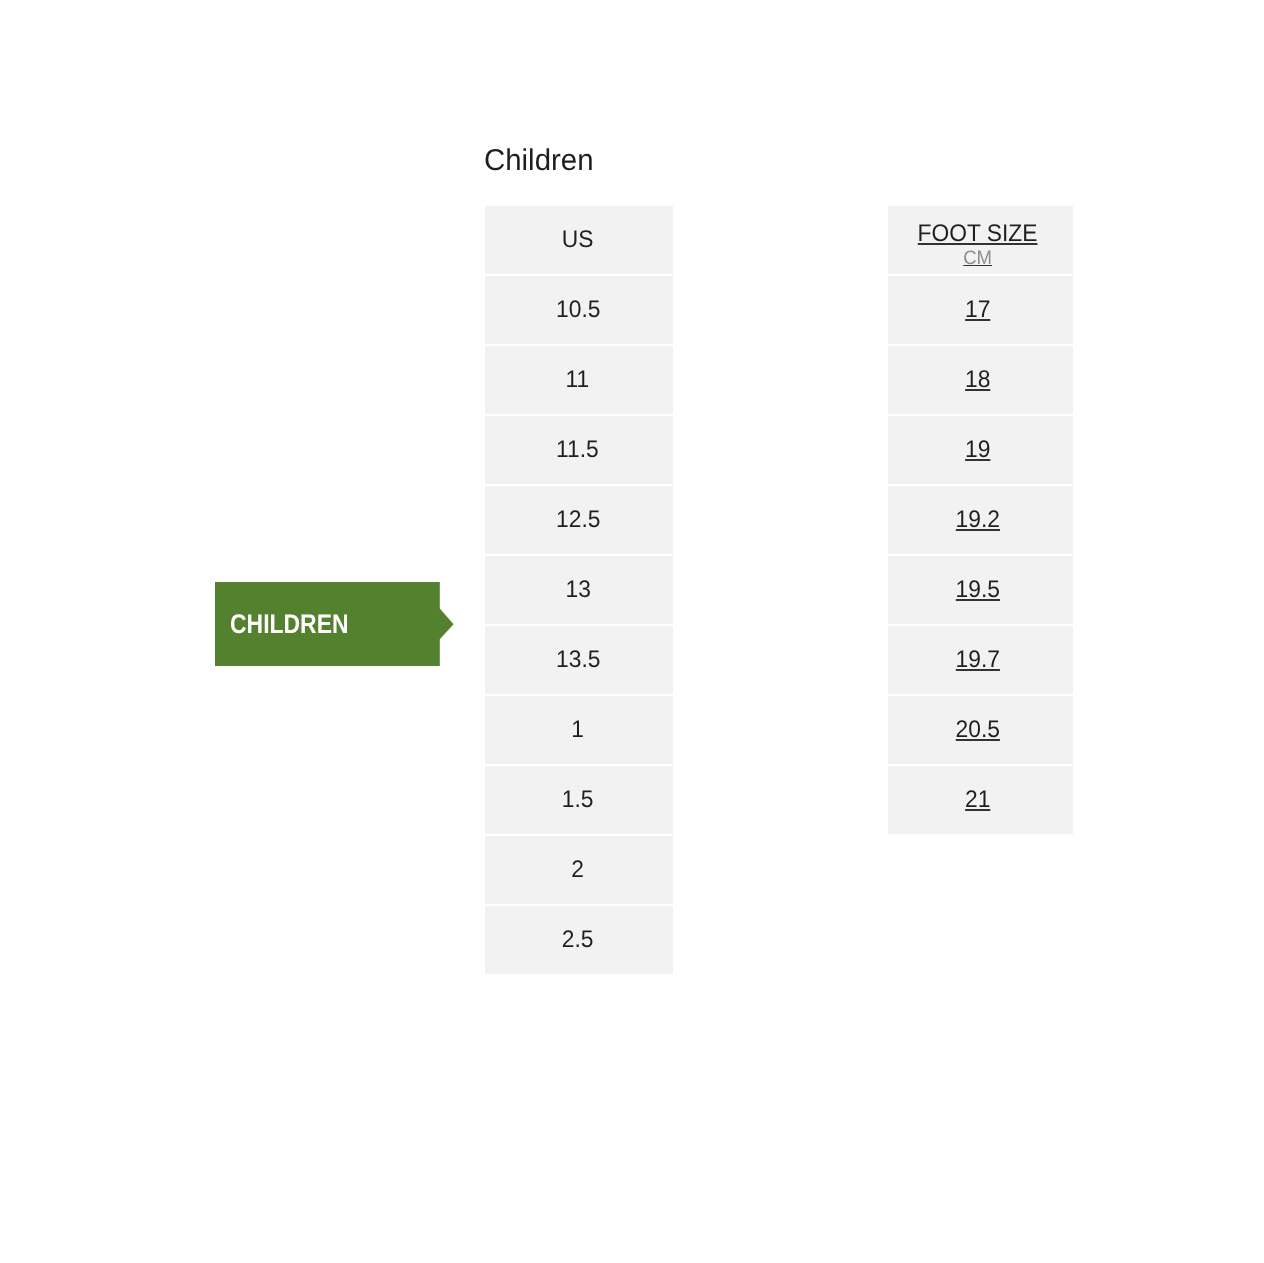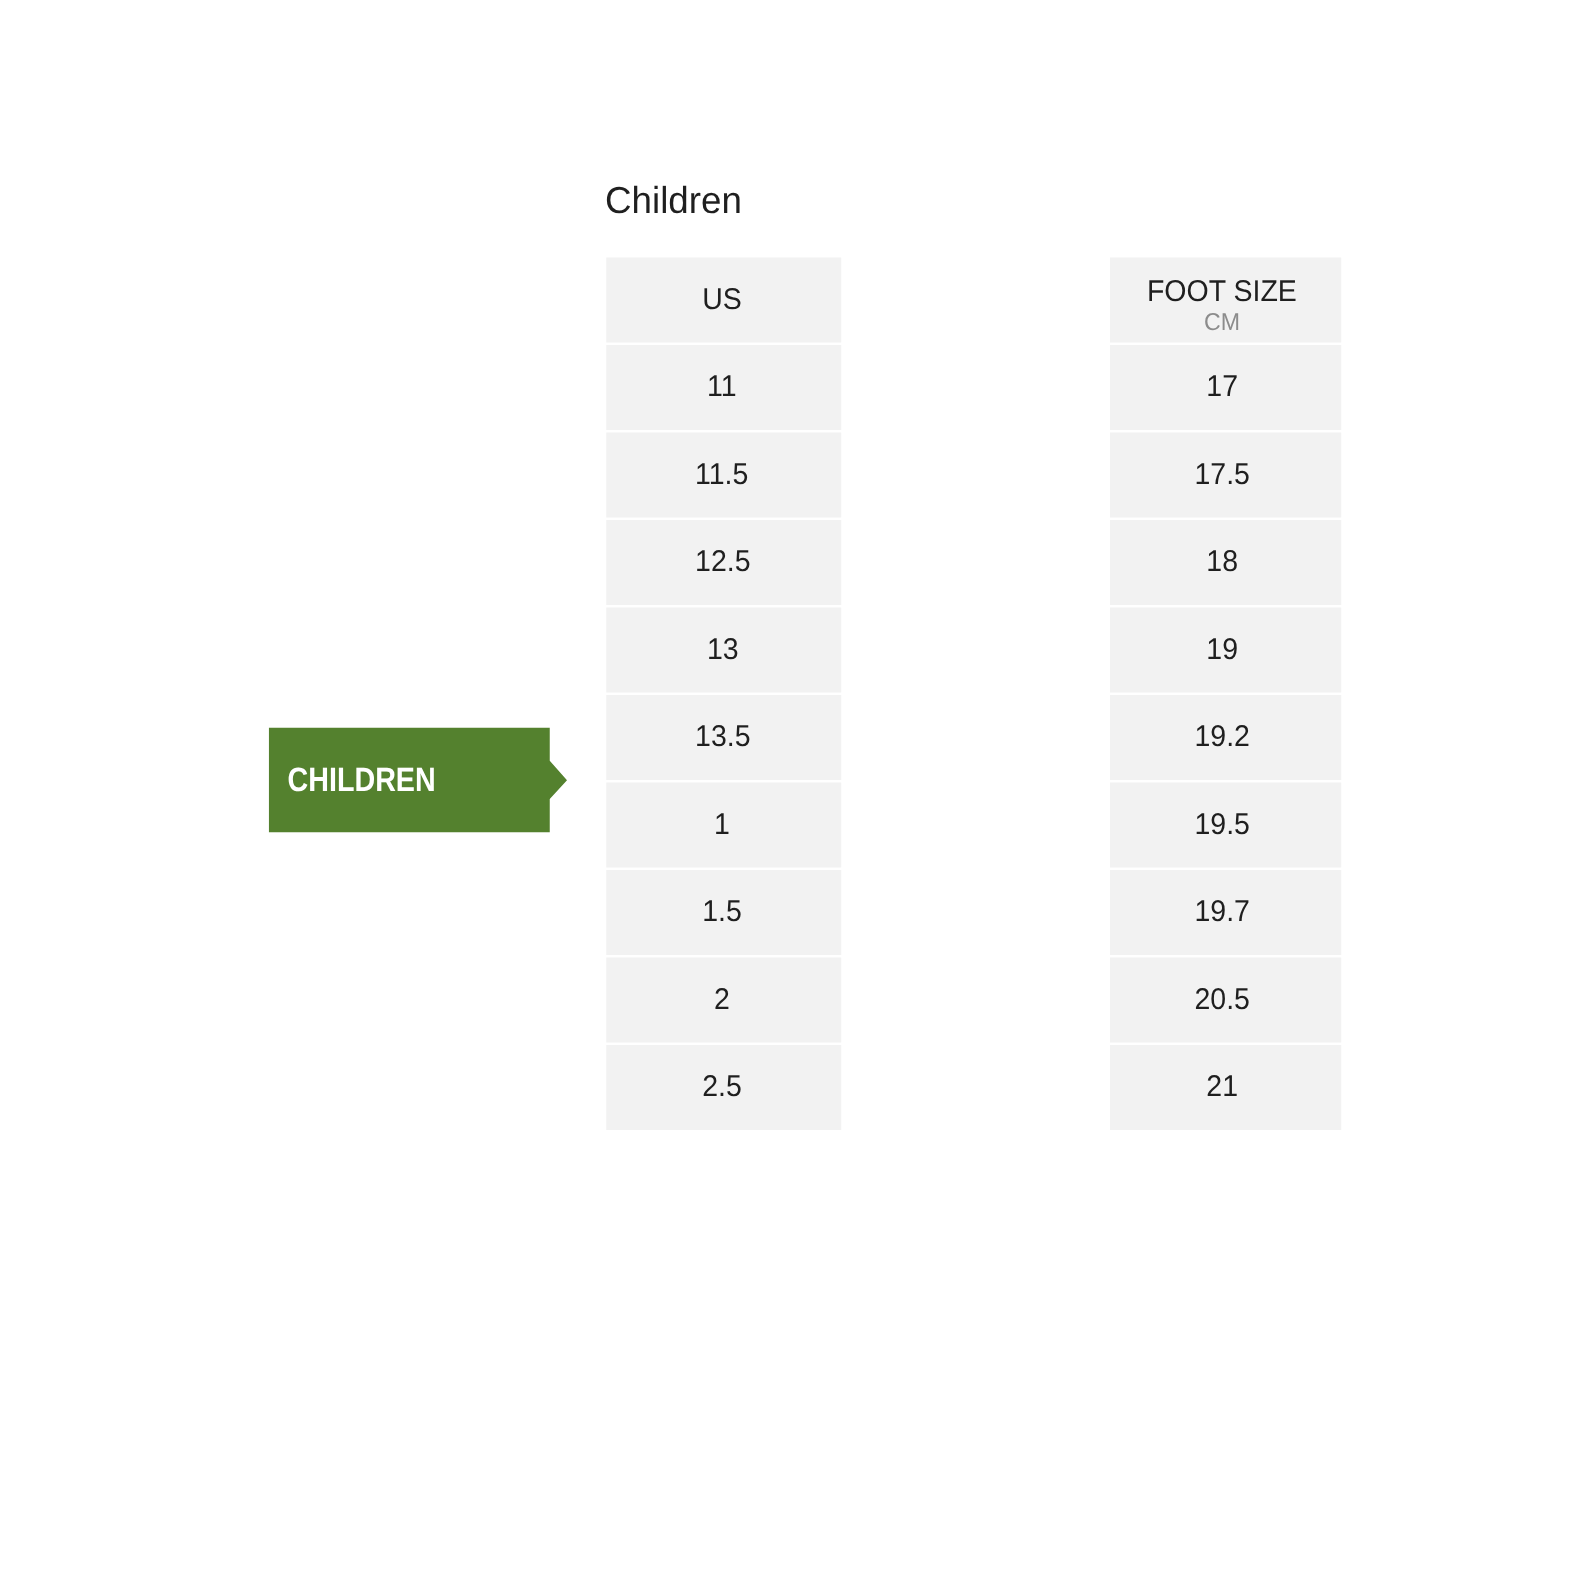--- a/index.html
+++ b/index.html
@@ -67,21 +67,21 @@
   
   .col {
     position: absolute;
     top: 206px;
     display: flex;
     flex-direction: column;
     gap: 2px;
     text-align: right;
   }
   .col-us  { left: 485px; width: 187.8px; }
-  .col-cm  { left: 888.4px; width: 184.35px; }
+  .col-cm  { left: 888.4px; width: 184.35px; text-decoration: underline; }
 
   .cell {
     box-sizing: border-box;
     height: 68px;
     background: #f2f2f2;
     display: flex;
     flex-direction: column;
     align-items: center;
     justify-content: center;
     color: #1f1f1f;
@@ -113,20 +113,23 @@
     <div class="cat-tab-label">CHILDREN</div>
   </div>
 
   <div class="chart-title">Children</div>
 
   <div class="col col-us">
       <div class="cell">
         <span>US</span>
       </div>
       <div class="cell">
+        <span>10.5</span>
+      </div>
+      <div class="cell">
         <span>11</span>
       </div>
       <div class="cell">
         <span>11.5</span>
       </div>
       <div class="cell">
         <span>12.5</span>
       </div>
       <div class="cell">
         <span>13</span>
@@ -150,23 +153,20 @@
 
   <div class="col col-cm">
       <div class="cell two-line">
         <span>FOOT SIZE</span>
         <span class="unit">CM</span>
       </div>
       <div class="cell">
         <span>17</span>
       </div>
       <div class="cell">
-        <span>17.5</span>
-      </div>
-      <div class="cell">
         <span>18</span>
       </div>
       <div class="cell">
         <span>19</span>
       </div>
       <div class="cell">
         <span>19.2</span>
       </div>
       <div class="cell">
         <span>19.5</span>

